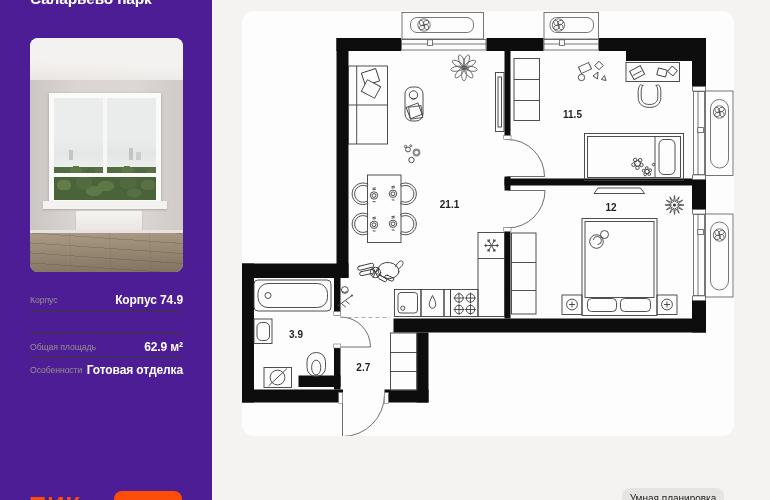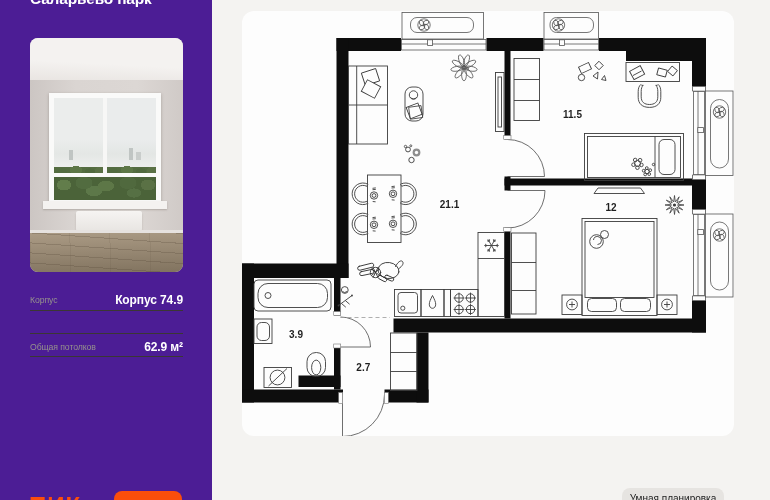--- a/index.html
+++ b/index.html
@@ -59,25 +59,29 @@
 
     <div class="row" style="top:288px;">
       <span class="lab">Корпус</span>
       <span class="val">Корпус 74.9</span>
     </div>
     <div class="divider" style="top:310px;"></div>
 
     <div class="divider" style="top:333px;"></div>
 
     <div class="row" style="top:335px;">
-      <span class="lab">Общая потолков</span>
+      <span class="lab">Общая площадь</span>
       <span class="val">62.9 м²</span>
     </div>
     <div class="divider" style="top:356px;"></div>
 
+    <div class="row" style="top:358px;">
+      <span class="lab">Особенности</span>
+      <span class="val">Готовая отделка</span>
+    </div>
 
     <div class="pik">ПИК</div>
 
     <div class="cta">Спросить цену</div>
   </div>
 
   <div class="card">
     <svg width="492" height="425" viewBox="242 11 492 425" id="plan">
 
 <rect x="336.5" y="38" width="64.5" height="13" fill="#0d0d0d"></rect>

